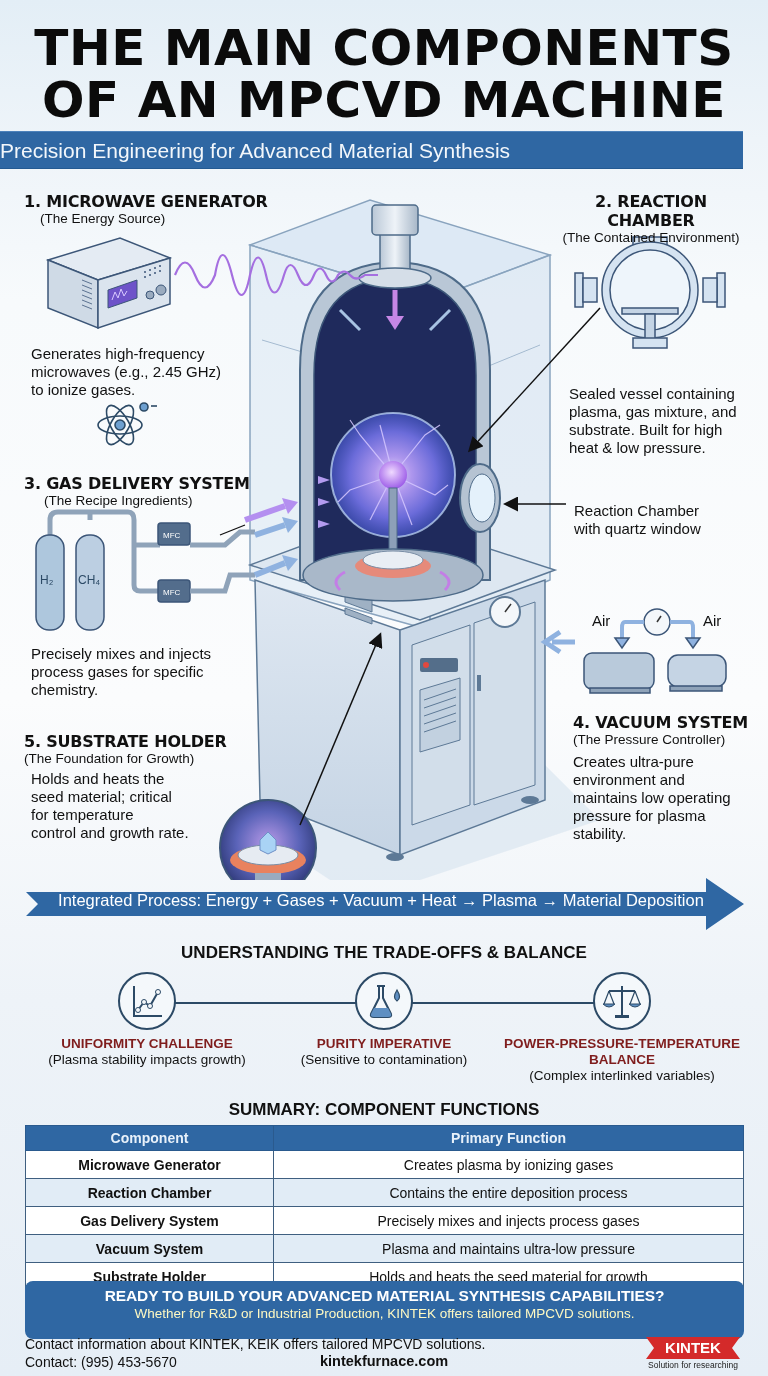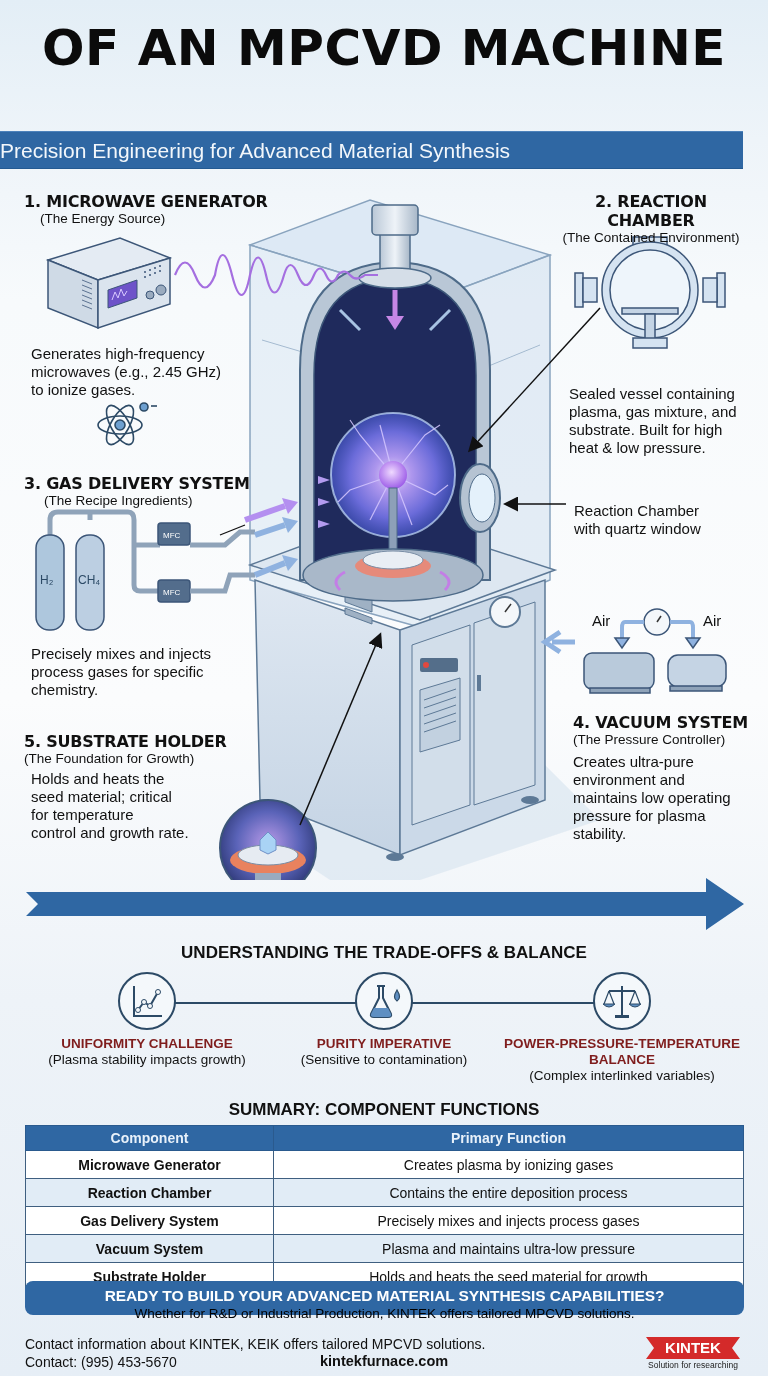--- a/index.html
+++ b/index.html
@@ -68,42 +68,43 @@
   }
   .summary-table td {
     height: 28px; text-align: center; border: 1px solid #3f5f80; color: #111;
   }
   .summary-table td.c1 { font-weight: 700; width: 248px; }
   .summary-table tr.alt td { background: #e1ecf6; }
   .summary-table tr.plain td { background: #ffffff; }
 
   
   .cta {
-    position: absolute; left: 25px; top: 1281px; width: 719px; height: 34px;
+    position: absolute; left: 25px; top: 1281px; width: 719px; height: 58px;
     background: #2f67a3; border-radius: 8px; text-align: center; color: #fff;
   }
   .cta-title { font-weight: 700; font-size: 15.5px; margin-top: 6px; letter-spacing: -0.1px; }
-  .cta-sub { font-size: 13.5px; color: #000000; margin-top: 1px; }
+  .cta-sub { font-size: 13.5px; color: #fef9c3; margin-top: 1px; }
 
   .footer-line { position: absolute; font-size: 14px; color: #111; }
   .footer-url { position: absolute; font-size: 14.5px; font-weight: 700; color: #111; }
 
   .logo {
     position: absolute; left: 646px; top: 1337px; width: 94px; height: 22px;
   }
   .logo-text {
     position: absolute; left: 0; top: 0; width: 94px; text-align: center; color: #fff;
     font-weight: 700; font-size: 15px; line-height: 22px;
   }
   .logo-tag { position: absolute; left: 640px; top: 1360px; width: 106px; text-align: center; font-size: 8.5px; color: #222; }
 </style>
 </head>
 <body>
 
 <div class="title">
+  <span class="title-line">THE MAIN COMPONENTS</span>
   <span class="title-line">OF AN MPCVD MACHINE</span>
 </div>
 <div class="subtitle-bar">
   <span>Precision Engineering for Advanced Material Synthesis</span>
 </div>
 
 <svg class="abs" style="left:0;top:180px" width="768" height="700">
   <defs>
     <radialGradient id="plasma" cx="50%" cy="50%" r="50%">
       <stop offset="0%" stop-color="#f0e6ff"></stop>
@@ -378,20 +379,21 @@
   <div>Holds and heats the</div>
   <div>seed material; critical</div>
   <div>for temperature</div>
   <div>control and growth rate.</div>
 </div>
 
 <div class="process-banner">
   <svg width="728" height="56">
     <polygon points="10,16 690,16 690,2 728,28 690,54 690,40 10,40 22,28" fill="#2f67a3"></polygon>
   </svg>
+  <div class="process-text">Integrated Process: Energy + Gases + Vacuum + Heat → Plasma → Material Deposition</div>
 </div>
 
 <div class="section-heading" style="top:943px">UNDERSTANDING THE TRADE-OFFS &amp; BALANCE</div>
 <div class="tradeoff-line"></div>
 
 <div class="tradeoff" style="left:22px">
   <div class="circle">
     <svg width="54" height="54" viewBox="0 0 54 54">
       <path d="M14,12 L14,42 L42,42" stroke="#2c4a66" stroke-width="2" fill="none"></path>
       <path d="M18,36 L24,28 L30,32 L38,18" stroke="#2c4a66" stroke-width="2" fill="none"></path>

